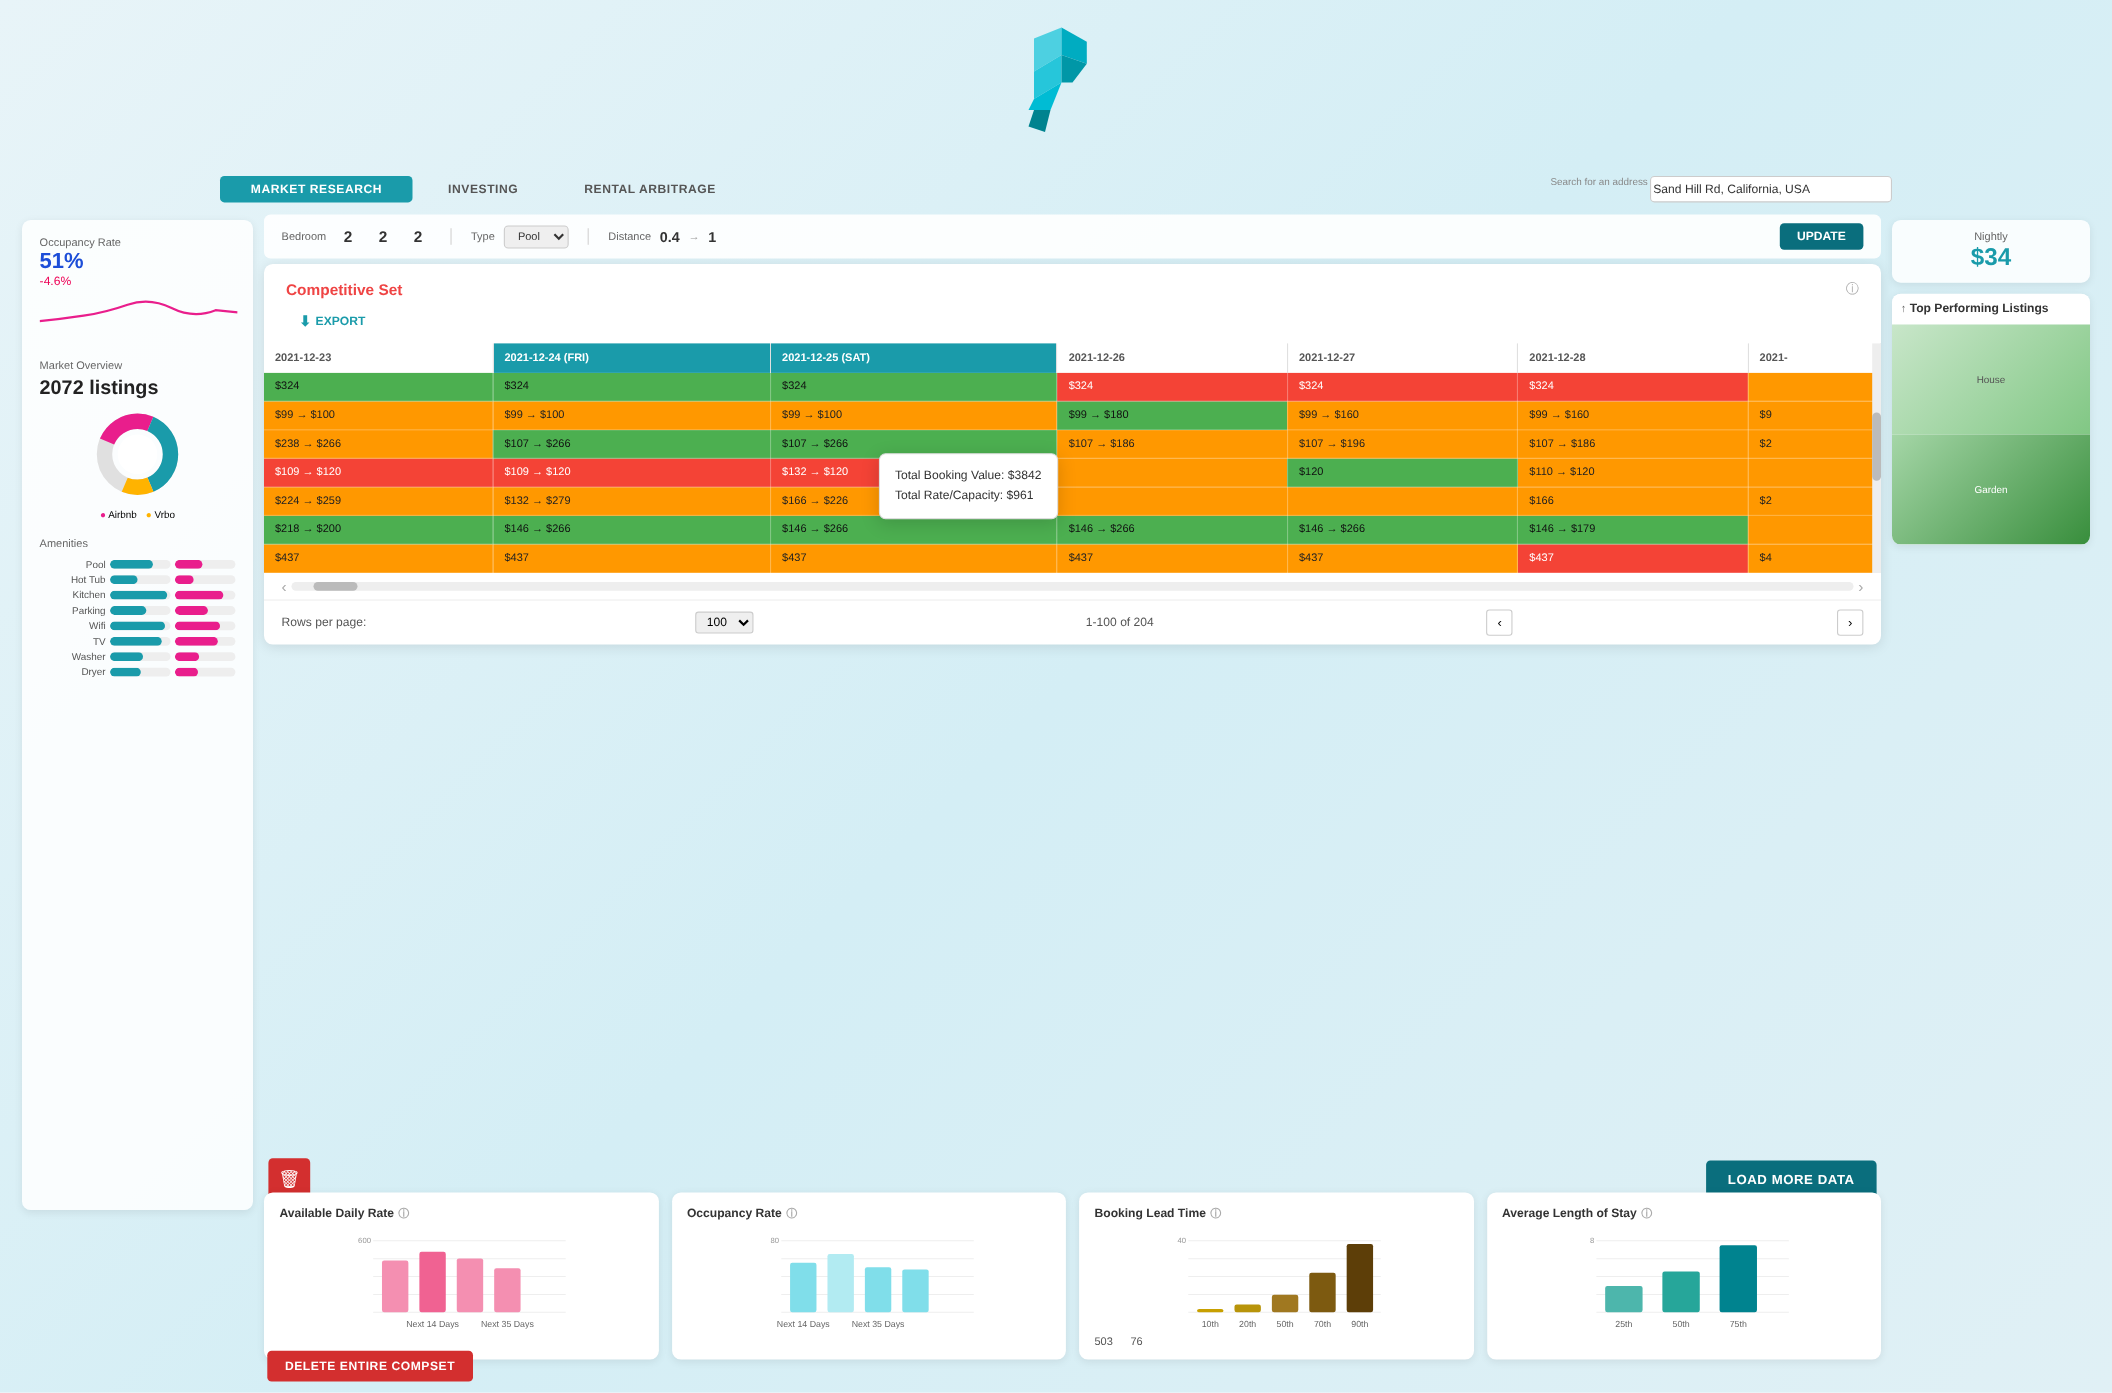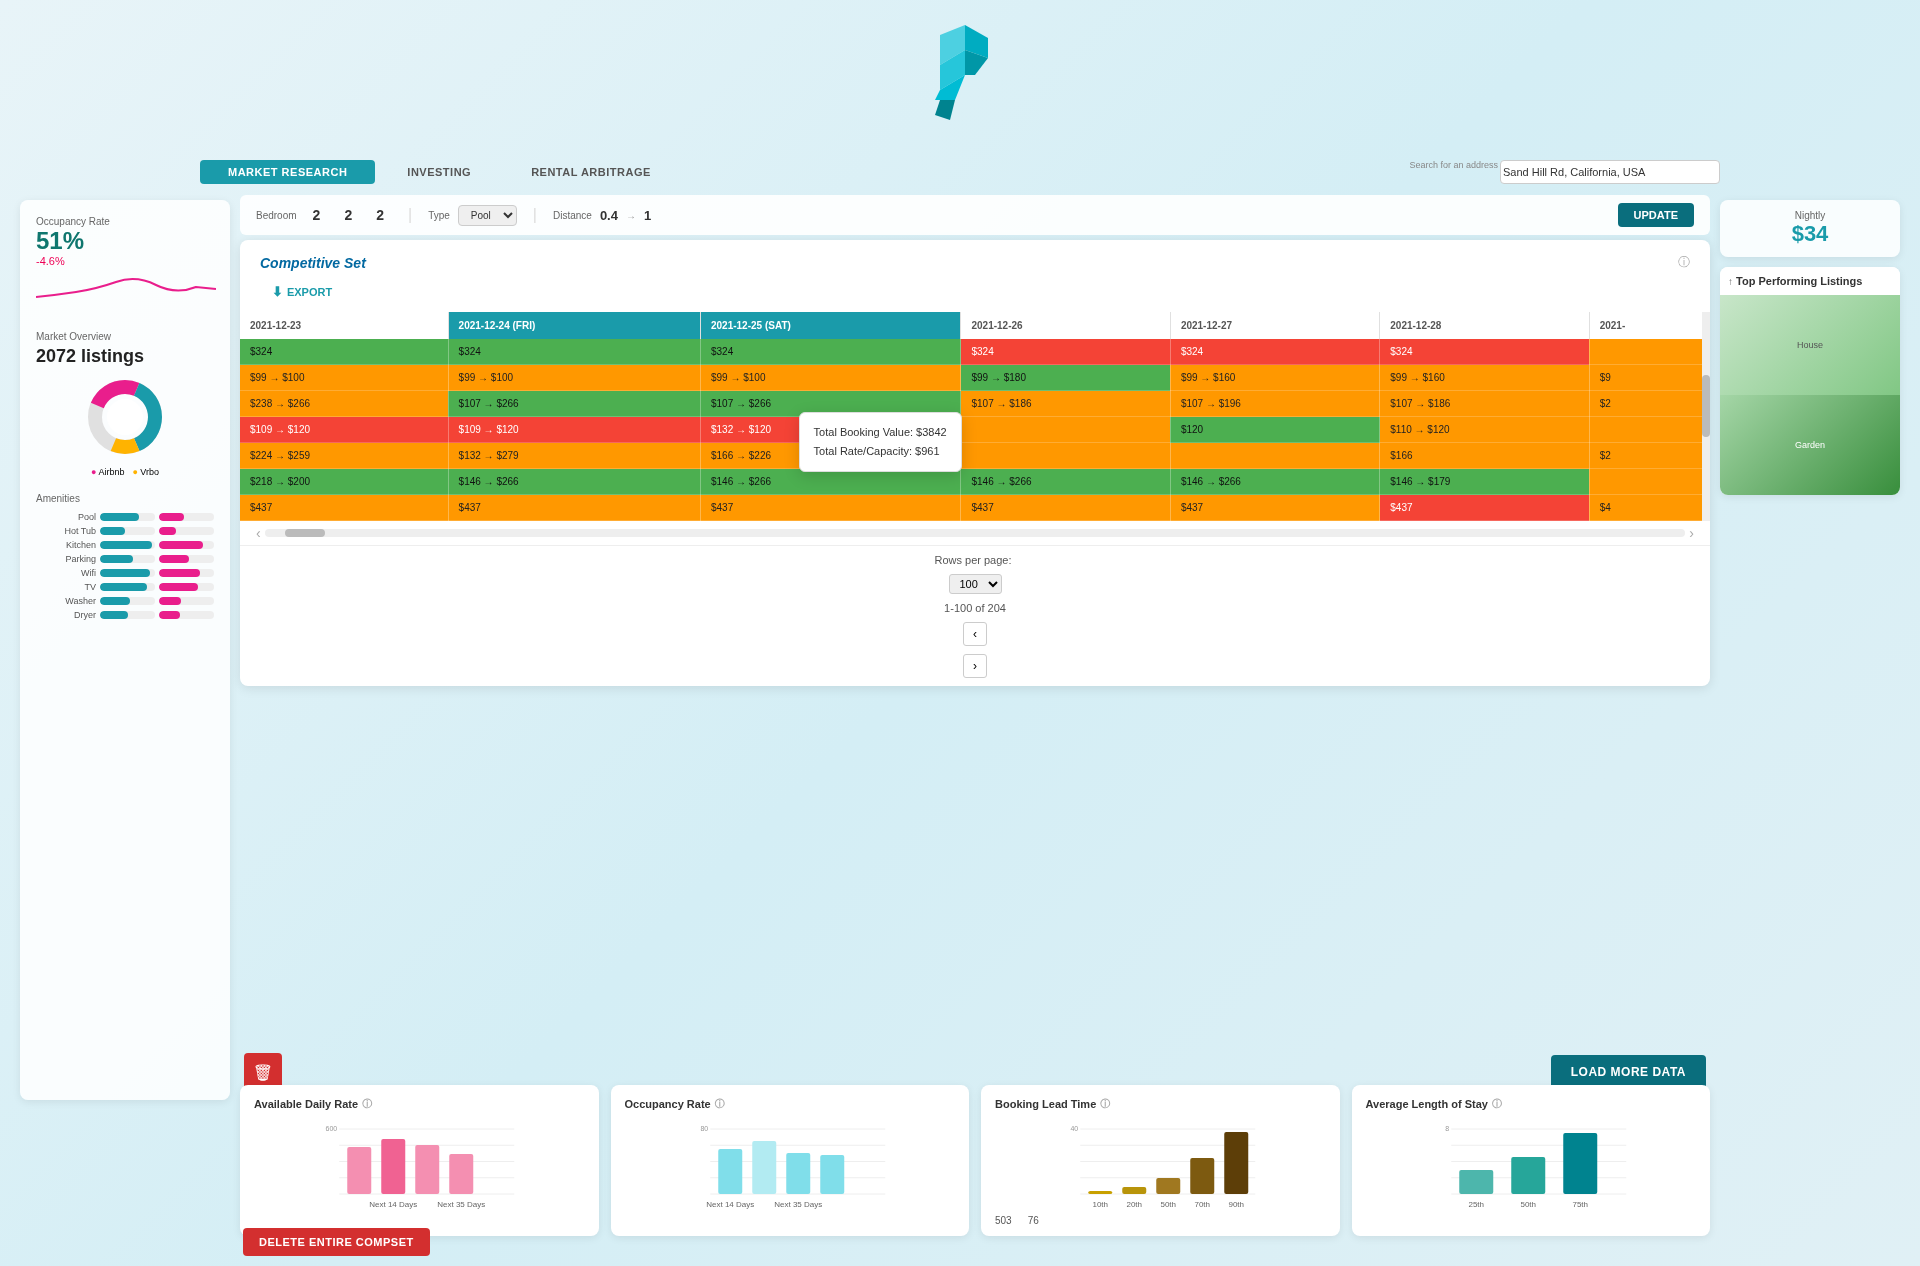--- a/index.html
+++ b/index.html
@@ -80,21 +80,21 @@
       height: 900px;
       background: rgba(255,255,255,0.85);
       border-radius: 8px;
       padding: 16px;
       box-shadow: 0 2px 8px rgba(0,0,0,0.08);
       z-index: 5;
     }
 
     .occupancy-section { margin-bottom: 20px; }
     .occupancy-label { font-size: 10px; color: #666; }
-    .occupancy-rate { font-size: 24px; font-weight: 700; color: #0f766e; }
+    .occupancy-rate { font-size: 20px; font-weight: 700; color: #1d4ed8; }
     .occupancy-change { font-size: 11px; color: #e05; }
 
     .market-overview { margin: 16px 0; }
     .market-label { font-size: 10px; color: #666; margin-bottom: 4px; }
     .market-count { font-size: 18px; font-weight: 700; color: #222; }
 
     .amenities-section { margin: 16px 0; }
     .amenities-label { font-size: 10px; color: #666; margin-bottom: 8px; }
     .bar-item { display: flex; align-items: center; margin-bottom: 4px; gap: 4px; }
     .bar-label { font-size: 9px; color: #555; width: 60px; text-align: right; flex-shrink: 0; }
@@ -190,21 +190,21 @@
       margin-bottom: 12px;
     }
 
     .compset-header {
       padding: 14px 20px 8px;
       display: flex;
       align-items: center;
       justify-content: space-between;
     }
 
-    .compset-title { font-size: 14px; font-weight: 600; color: #0369a1; font-style: italic; }
+    .compset-title { font-size: 14px; font-weight: 600; color: #ef4444; }
     .info-icon { color: #aaa; font-size: 12px; margin-left: 4px; cursor: pointer; }
 
     .export-btn {
       display: flex;
       align-items: center;
       gap: 4px;
       padding: 5px 12px;
       border: none;
       background: transparent;
       color: #1a9baa;
@@ -261,27 +261,26 @@
       font-size: 11px;
       color: #333;
       line-height: 1.7;
       pointer-events: none;
     }
 
     
     .pagination-row {
       display: flex;
       align-items: center;
-      justify-content: flex-end;
+      justify-content: space-between;
       padding: 8px 16px;
       gap: 8px;
       font-size: 11px;
       color: #555;
       border-top: 1px solid #eee;
-      flex-direction: column;
     }
     .rows-label { margin-right: 4px; }
     .rows-select {
       padding: 2px 6px;
       border: 1px solid #ccc;
       border-radius: 3px;
       font-size: 11px;
     }
     .page-info { margin: 0 8px; }
     .page-btn {

